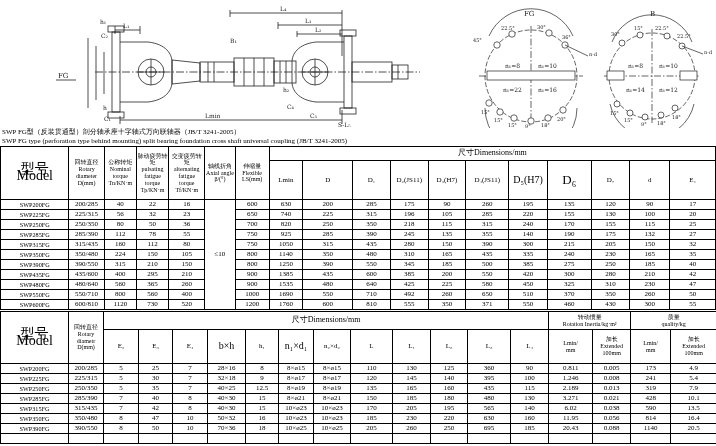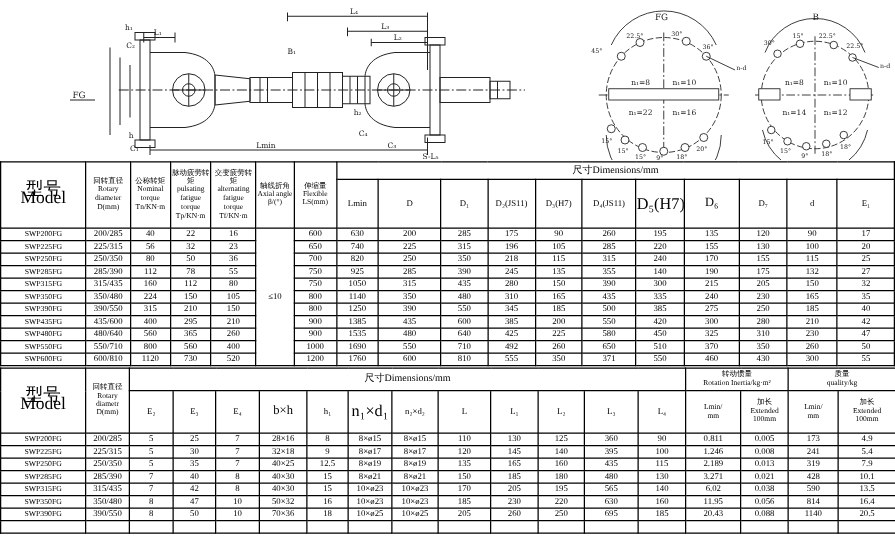--- a/index.html
+++ b/index.html
@@ -170,20 +170,22 @@
     <text x="704" y="54" font-size="5">n-d</text>
     <text x="610" y="115" font-size="5">15°</text>
     <text x="624" y="122" font-size="5">15°</text>
     <text x="641" y="126" font-size="5">9°</text>
     <text x="657" y="125" font-size="5">18°</text>
     <text x="672" y="119" font-size="5">18°</text>
   </g>
 </svg>
 
 <div class="titles">
+  <div>SWP FG型（反装贯通型）剖分轴承座十字轴式万向联轴器（JB/T 3241-2005）</div>
+  <div>SWP FG type (perforation type behind mounting) split bearing foundation cross shaft universal coupling (JB/T 3241-2005)</div>
 </div>
 
 <table>
   <colgroup>
     <col style="width:68px">
       <col style="width:35px">
       <col style="width:32px">
       <col style="width:32px">
     <col style="width:36px">
       <col style="width:30px">
@@ -230,22 +232,22 @@
 LS(mm)</th>
       <th colspan="11" style="font-size:8px">尺寸Dimensions/mm</th>
     </tr>
     <tr class="th-sub">
       <th style="font-size:7px">Lmin</th>
       <th style="font-size:7px">D</th>
       <th style="font-size:7px">D₁</th>
       <th style="font-size:7px">D₂(JS11)</th>
       <th style="font-size:7px">D₃(H7)</th>
       <th style="font-size:7px">D₄(JS11)</th>
-      <th style="font-size:13px">D₅(H7)</th>
-      <th style="font-size:10px">D₆</th>
+      <th style="font-size:10px">D₅(H7)</th>
+      <th style="font-size:13px">D₆</th>
       <th style="font-size:7px">D₇</th>
       <th style="font-size:7px">d</th>
       <th style="font-size:7px">E₁</th>
     </tr>
   </thead>
   <tbody>
       <tr>
         <td class="model-cell">SWP200FG</td>
         <td>200/285</td>
         <td>40</td>
@@ -492,21 +494,21 @@
 Rotation Inertia/kg·m²</th>
       <th colspan="2">质量
 quality/kg</th>
     </tr>
     <tr class="t2-sub">
       <th style="font-size:7px">E₂</th>
       <th style="font-size:7px">E₃</th>
       <th style="font-size:7px">E₄</th>
       <th style="font-size:10px">b×h</th>
       <th style="font-size:7px">h₁</th>
-      <th style="font-size:13px">n₁×d₁</th>
+      <th style="font-size:10px">n₁×d₁</th>
       <th style="font-size:7px">n₂×d₂</th>
       <th style="font-size:7px">L</th>
       <th style="font-size:7px">L₁</th>
       <th style="font-size:7px">L₂</th>
       <th style="font-size:7px">L₃</th>
       <th style="font-size:7px">L₄</th>
       <th>Lmin/
 mm</th>
       <th>加长
 Extended

